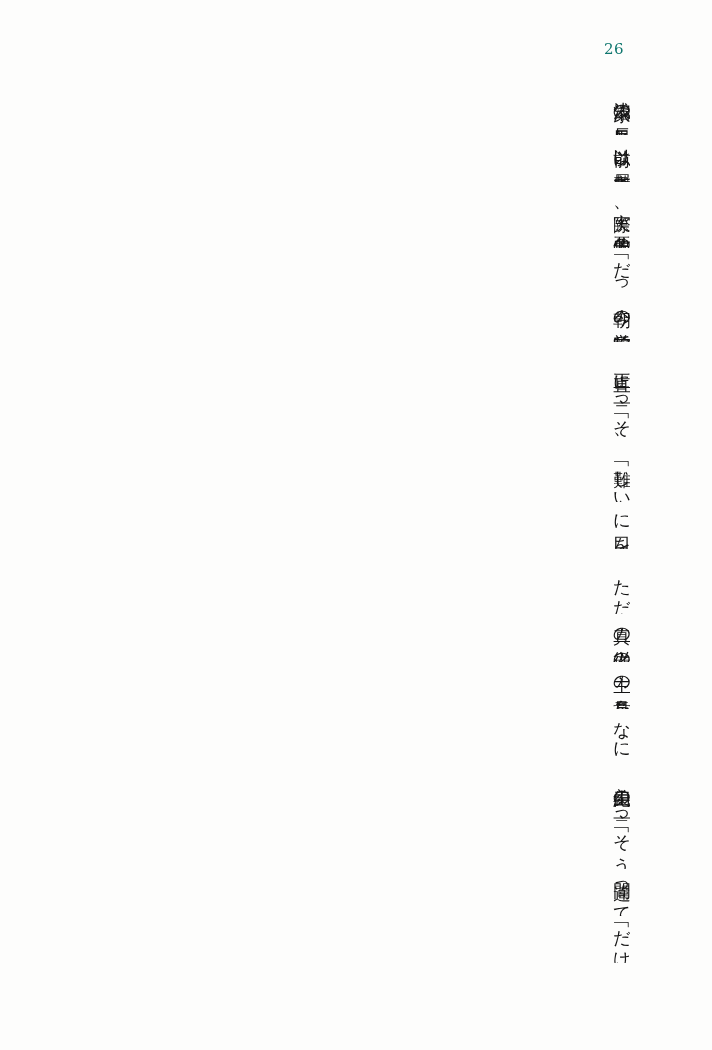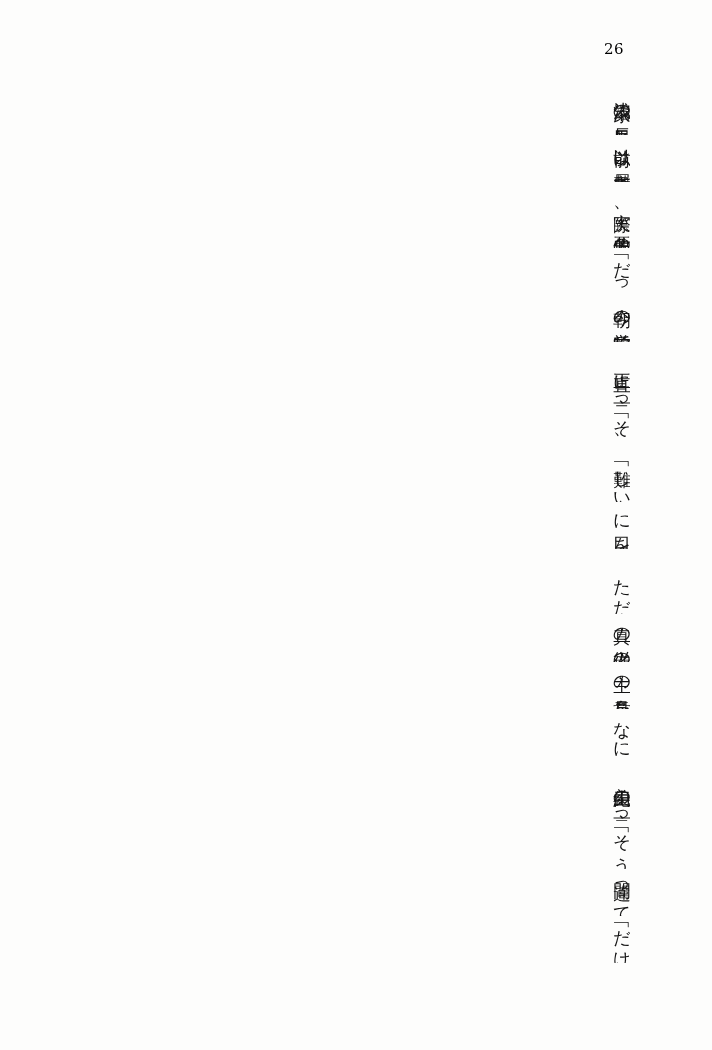--- a/index.html
+++ b/index.html
@@ -19,21 +19,21 @@
     width: 712px;
     height: 1050px;
     background: #fdfdfc;
   }
   .page-number {
     position: absolute;
     top: 40px;
     right: 88px;
     font-size: 15px;
     font-family: "DejaVu Serif", "Liberation Serif", serif;
-    color: #000000;
+    color: #0f766e;
     letter-spacing: 0.5px;
   }
   .text-block {
     position: absolute;
     top: 88px;
     left: 80px;
     right: 82px;
     height: 875px;
     display: flex;
     flex-direction: row-reverse;

